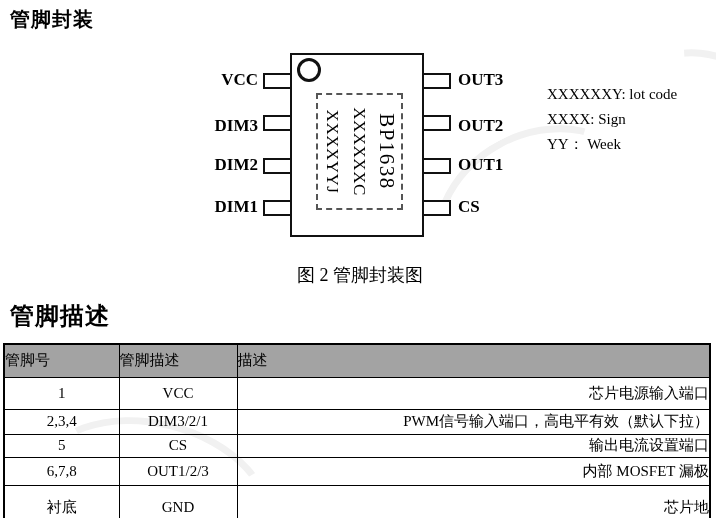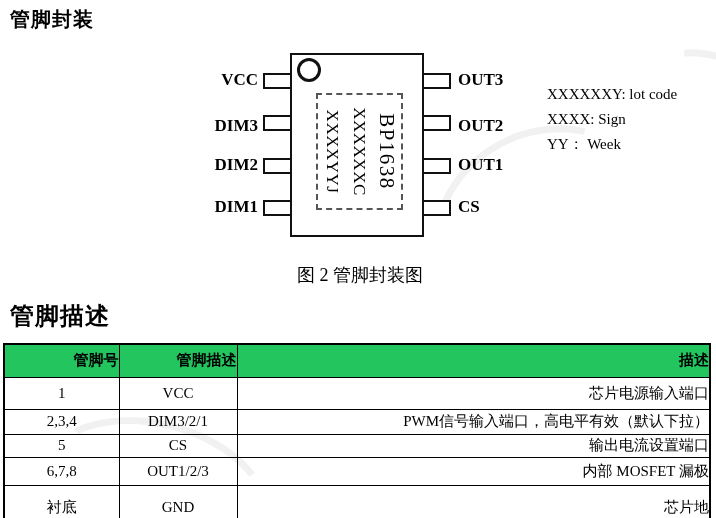--- a/index.html
+++ b/index.html
@@ -36,21 +36,21 @@
   .pl-r{left:458px;}
   .ly1{top:71px;} .ly2{top:110px;margin-top:7px;} .ly3{top:156px;} .ly4{top:198px;}
 
   .legend{left:547px;top:82px;font-size:15px;line-height:25px;white-space:nowrap;}
   .caption{left:250px;top:263px;width:220px;text-align:center;font-size:18px;}
 
   
   table.pins{position:absolute;z-index:1;left:3px;top:343px;width:708px;border-collapse:collapse;table-layout:fixed;border:2px solid #000;}
   table.pins col.c1{width:115px;} table.pins col.c2{width:118px;}
   table.pins th,table.pins td{border:1px solid #000;padding:0;vertical-align:middle;font-size:15px;}
-  table.pins th{font-family:"Liberation Sans",sans-serif;font-weight:bold;text-align:right;background:#22c55e;}
+  table.pins th{font-family:"Liberation Sans",sans-serif;font-weight:normal;text-align:left;background:#a3a3a3;}
   table.pins td{text-align:center;}
   table.pins td.desc{text-align:right;padding-left:26px;}
   tr.hrow{height:33px;} tr.r1{height:32px;} tr.r2{height:25px;} tr.r3{height:23px;} tr.r4{height:28px;} tr.r5{height:45px;}
 </style>
 </head>
 <body>
 
 <div class="page">
 
   <div class="wm wm1"></div>

